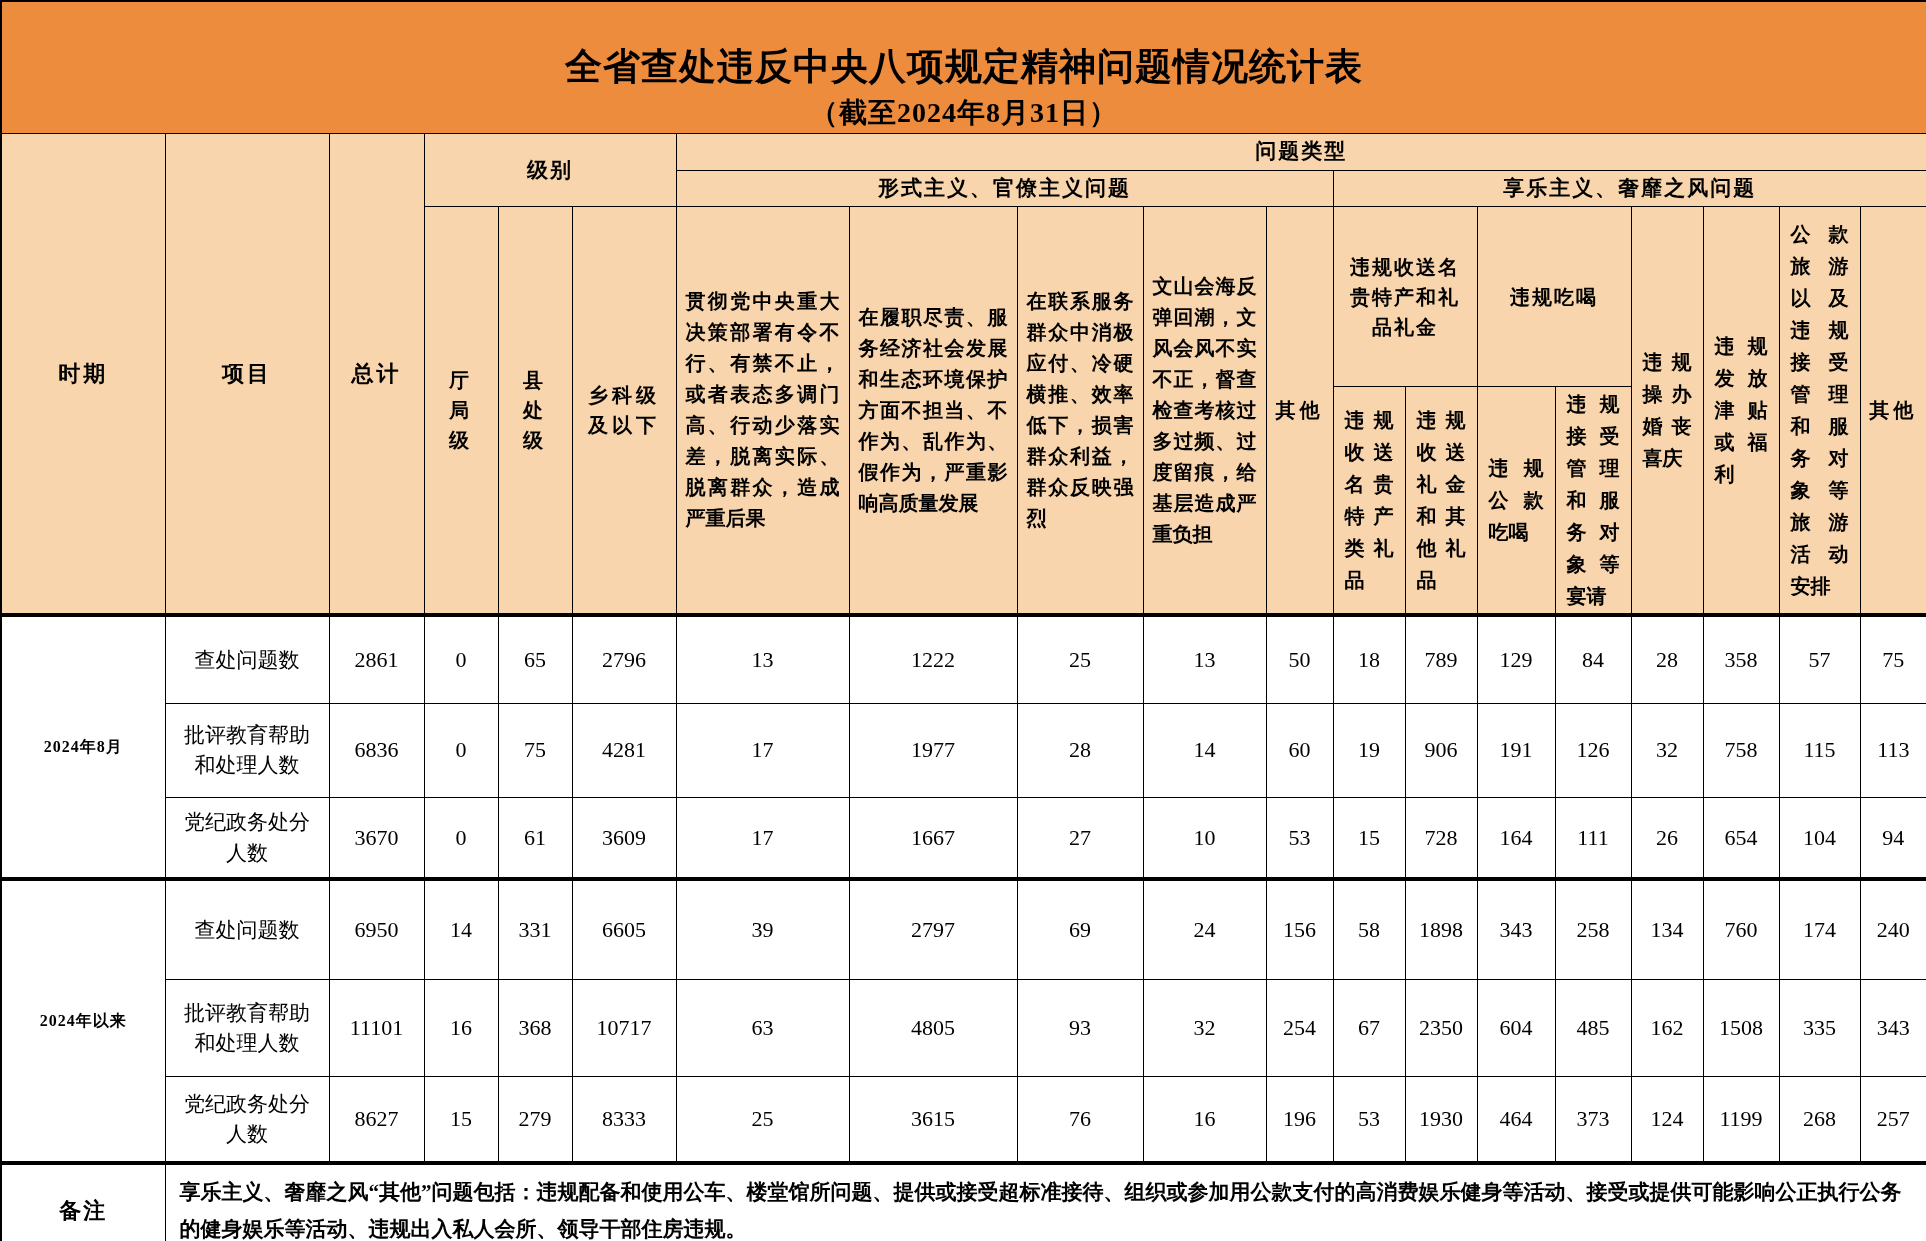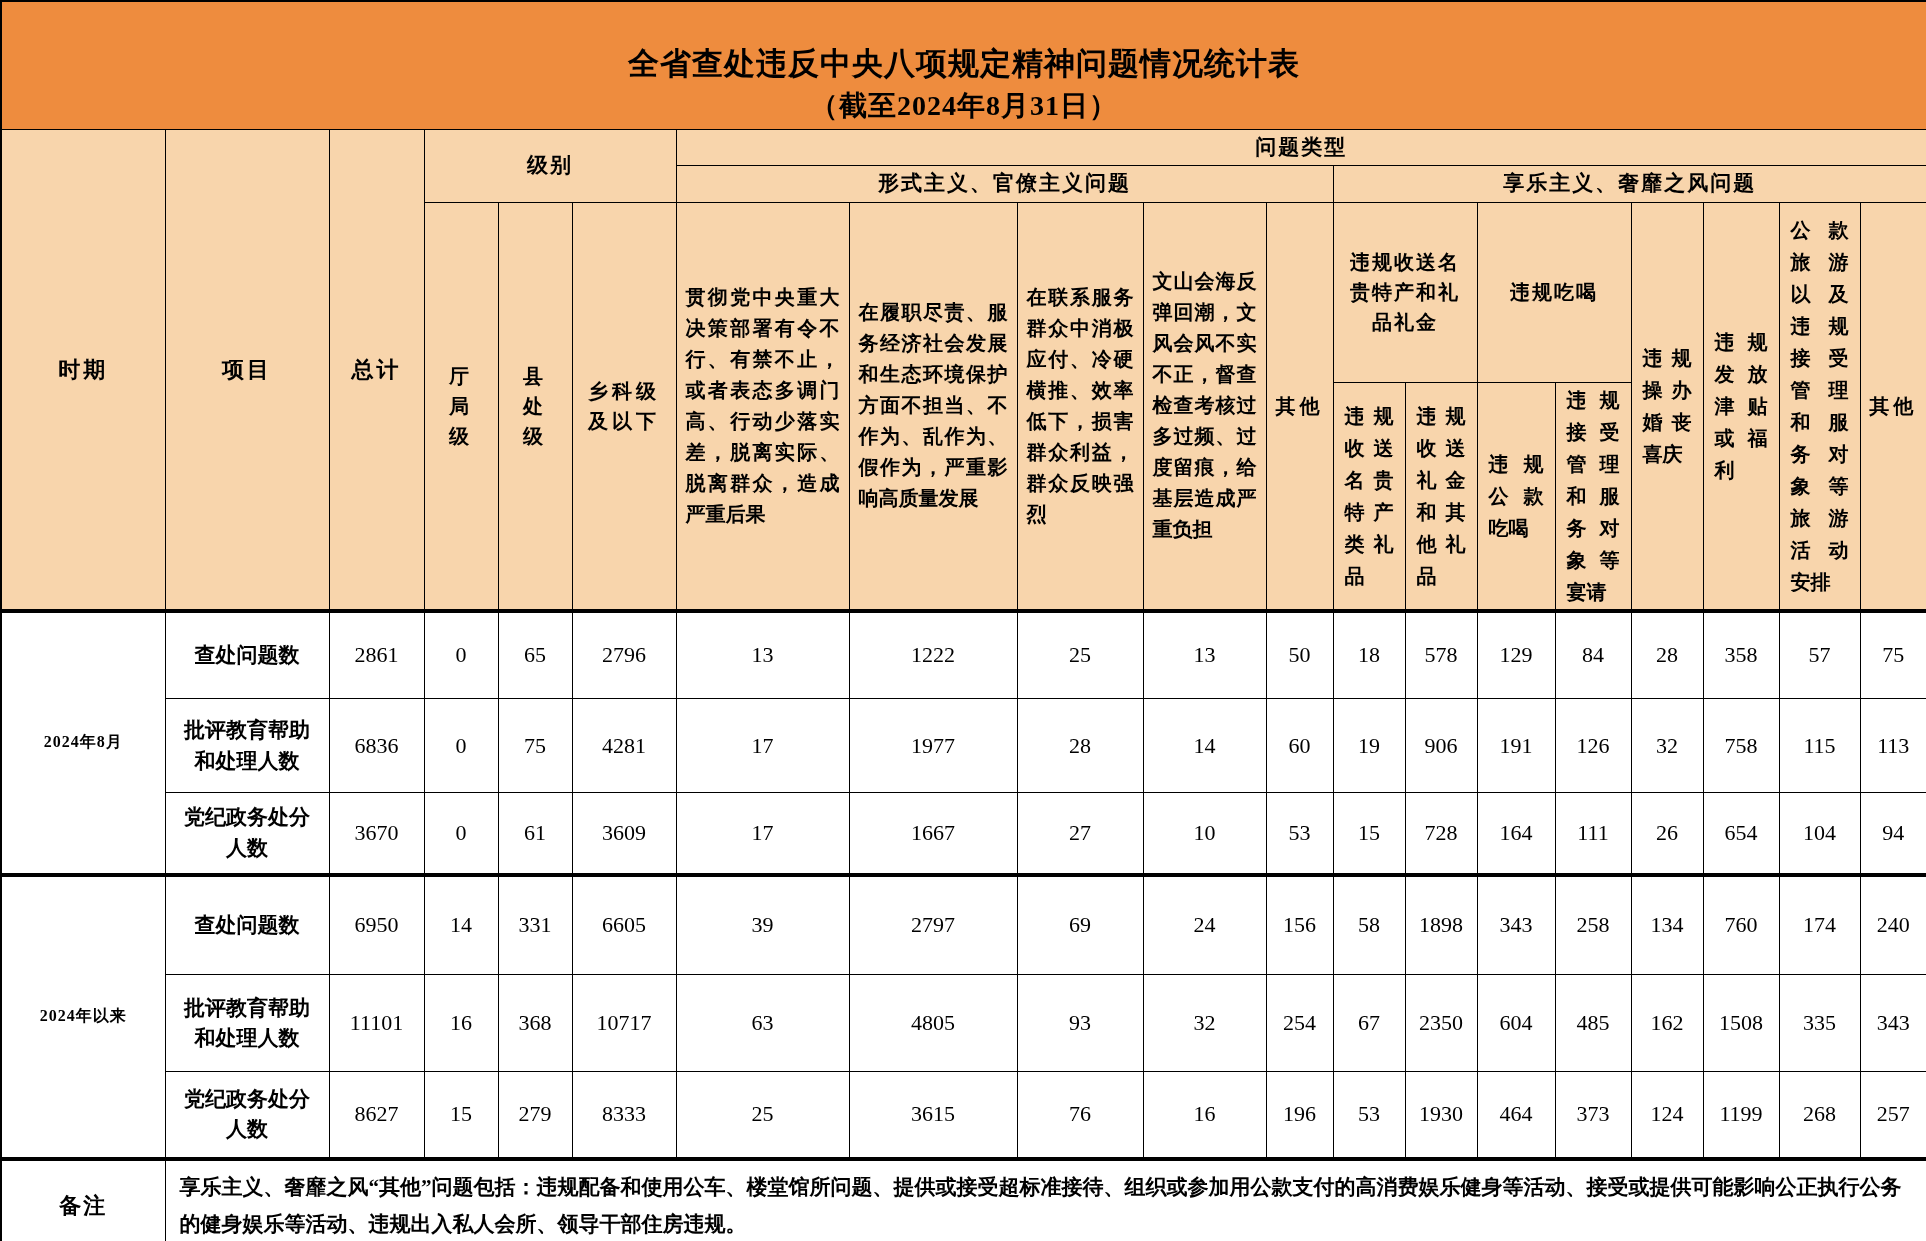--- a/index.html
+++ b/index.html
@@ -34,21 +34,21 @@
   thead{border-bottom:4px solid var(--border);}
   tbody.group-block{border-top:4px solid var(--border);}
   tfoot{border-top:4px solid var(--border);}
 
   tr.title-row{height:128px;}
   td.title-cell{
     background:var(--title-bg);
     border-bottom:1.5px solid var(--border);
   }
   .title-line1{
-    font-size:31px;font-weight:bold;letter-spacing:1px;line-height:1.45;margin-top:36px;
+    font-size:37px;font-weight:bold;letter-spacing:1px;line-height:1.45;margin-top:36px;
   }
   .title-line2{
     font-size:28px;font-weight:bold;letter-spacing:1px;line-height:1.35;
   }
 
   tr.hrow-a{height:32px;}
   tr.hrow-b{height:32px;}
   tr.hrow-c{height:180px;}
   tr.hrow-d{height:216px;}
 
@@ -73,21 +73,21 @@
     text-align:justify;
     text-justify:inter-ideograph;
     font-size:20px;
     line-height:1.6;
     padding:1px 11px;
   }
   th.h-other{letter-spacing:4px;margin-left:32px;}
 
   tbody td{font-size:22px;background:var(--cell-bg);}
   td.period-cell{font-size:16px;font-weight:bold;letter-spacing:1px;}
-  td.label-cell{font-size:21px;font-weight:bold;padding:6px 12px;line-height:1.45;}
+  td.label-cell{font-size:21px;font-weight:normal;padding:6px 12px;line-height:1.45;}
   td.num-cell{font-size:22px;font-weight:normal;}
 
   tbody[data-group="0"] tr:nth-child(1){height:88px;}
   tbody[data-group="0"] tr:nth-child(2){height:94px;}
   tbody[data-group="0"] tr:nth-child(3){height:82px;}
   tbody[data-group="1"] tr:nth-child(1){height:100px;}
   tbody[data-group="1"] tr:nth-child(2){height:97px;}
   tbody[data-group="1"] tr:nth-child(3){height:87px;}
 
   tfoot tr{height:94px;}
@@ -175,21 +175,21 @@
         <td class="num-cell">2861</td>
         <td class="num-cell">0</td>
         <td class="num-cell">65</td>
         <td class="num-cell">2796</td>
         <td class="num-cell">13</td>
         <td class="num-cell">1222</td>
         <td class="num-cell">25</td>
         <td class="num-cell">13</td>
         <td class="num-cell">50</td>
         <td class="num-cell">18</td>
-        <td class="num-cell">578</td>
+        <td class="num-cell">789</td>
         <td class="num-cell">129</td>
         <td class="num-cell">84</td>
         <td class="num-cell">28</td>
         <td class="num-cell">358</td>
         <td class="num-cell">57</td>
         <td class="num-cell">75</td>
       </tr>
       <tr>
         <td class="label-cell">批评教育帮助和处理人数</td>
         <td class="num-cell">6836</td>

